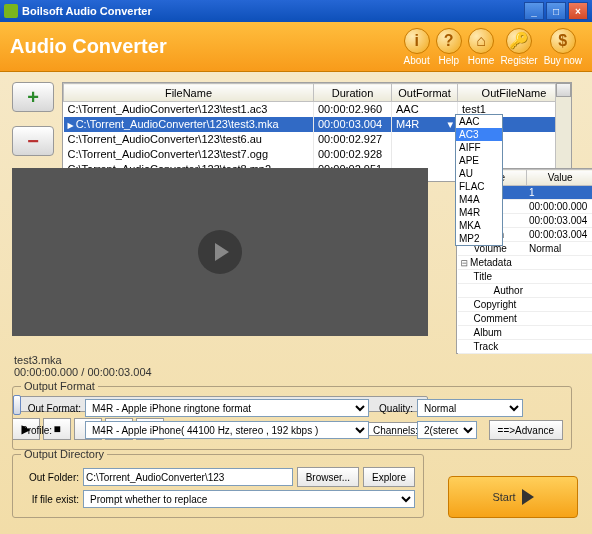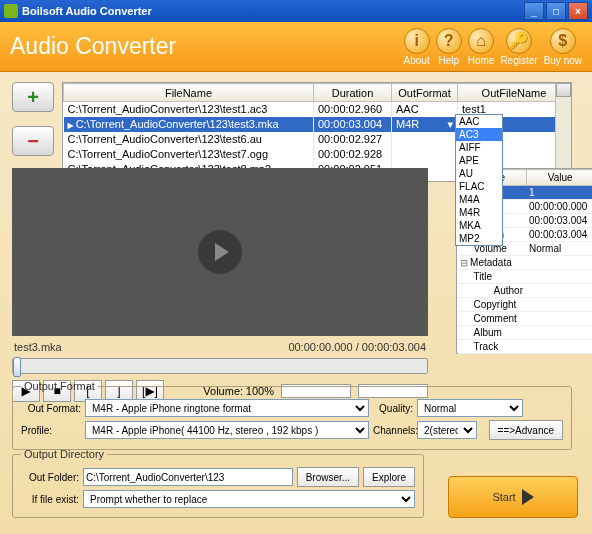--- a/index.html
+++ b/index.html
@@ -5,21 +5,21 @@
 * { box-sizing: border-box; margin: 0; padding: 0; font-family: Tahoma, Arial, sans-serif; font-size: 11px; }
 body { background: #ece9d8; width: 592px; height: 534px; overflow: hidden; }
 
 .titlebar { background: linear-gradient(#2566d4,#0d4fb8); height: 22px; display: flex; align-items: center; padding: 0 4px; color: #fff; }
 .titlebar .icon { width: 14px; height: 14px; background: #7ab51d; border-radius: 2px; margin-right: 4px; }
 .titlebar .title { flex: 1; font-weight: bold; }
 .titlebar button { width: 20px; height: 18px; margin-left: 2px; border: 1px solid #1a4aa0; background: linear-gradient(#5896e9,#2e6fd0); color: #fff; font-weight: bold; font-size: 10px; cursor: pointer; }
 .titlebar button.close { background: linear-gradient(#f0795a,#d44a28); }
 
 .header { background: linear-gradient(#ffbe3e,#f89b1a); height: 50px; display: flex; align-items: center; padding: 0 10px; border-bottom: 1px solid #c97a00; }
-.header h1 { color: #fff; font-size: 23px; font-weight: normal; flex: 1; }
+.header h1 { color: #fff; font-size: 20px; font-weight: bold; flex: 1; }
 .hbtn { display: flex; flex-direction: column; align-items: center; margin-left: 6px; color: #fff; cursor: pointer; }
 .hbtn .circ { width: 26px; height: 26px; border-radius: 50%; background: radial-gradient(circle at 30% 30%,#ffe9b0,#f2a818); border: 1px solid #c97a00; display: flex; align-items: center; justify-content: center; color: #a65b00; font-weight: bold; font-size: 16px; }
 .hbtn span { font-size: 10px; margin-top: 1px; }
 
 .main { padding: 8px; background: linear-gradient(#f6e8c6,#f2dda8); height: 462px; position: relative; }
 
 .leftbtns { position: absolute; left: 12px; top: 10px; }
 .leftbtns button { width: 42px; height: 30px; border: 1px solid #999; border-radius: 4px; background: linear-gradient(#fff,#d8d8d8); font-size: 20px; font-weight: bold; display: flex; align-items: center; justify-content: center; margin-bottom: 14px; cursor: pointer; }
 .leftbtns .add { color: #2a8a2a; }
 .leftbtns .rem { color: #b83030; }
@@ -34,21 +34,21 @@
 .filetable .scroll .sb { height: 14px; background: linear-gradient(#f4f4f4,#d4d4d4); border: 1px solid #a0a0a0; }
 
 .dropdown { position: absolute; left: 455px; top: 42px; width: 48px; background: #fff; border: 1px solid #6b8eae; z-index: 50; }
 .dropdown div { padding: 1px 3px; font-size: 10px; cursor: pointer; }
 .dropdown div.hl { background: #3b82f6; color: #fff; }
 
 .player { position: absolute; left: 12px; top: 96px; width: 416px; height: 292px; }
 .video { width: 416px; height: 168px; background: #555; display: flex; align-items: center; justify-content: center; }
 .playcirc { width: 44px; height: 44px; border-radius: 50%; background: #3a3a3a; display: flex; align-items: center; justify-content: center; }
 .playcirc::before { content: ''; border-left: 14px solid #888; border-top: 9px solid transparent; border-bottom: 9px solid transparent; margin-left: 4px; }
-.pstatus { display: flex; justify-content: space-between; padding: 5px 2px; color: #333; }
+.pstatus { display: flex; justify-content: space-between; padding: 18px 2px; color: #333; flex-direction: column; }
 .progress { height: 16px; background: #e8e8e8; border: 1px solid #999; border-radius: 2px; position: relative; }
 .progress .thumb { position: absolute; left: 0; top: -2px; width: 8px; height: 20px; background: linear-gradient(#fff,#cfd6e3); border: 1px solid #6a8ac2; border-radius: 2px; }
 .pbtns { display: flex; align-items: center; margin-top: 6px; gap: 3px; }
 .pbtns button { width: 28px; height: 22px; border: 1px solid #999; background: linear-gradient(#fff,#e8e8e8); font-size: 12px; cursor: pointer; display: flex; align-items: center; justify-content: center; }
 .pbtns .vol { margin-left: auto; font-size: 10px; }
 .pbtns .volbar { width: 70px; height: 14px; border: 1px solid #999; background: #fff; margin-left: 4px; }
 
 .props { position: absolute; left: 412px; top: 96px; width: 140px; height: 186px; background: #fff; border: 1px solid #a0a0a0; margin-left: 44px; }
 .props table { width: 100%; border-collapse: collapse; }
 .props th { background: linear-gradient(#fdfdfd,#ece9d8); border: 1px solid #c0c0c0; font-weight: normal; padding: 2px; height: 16px; width: 50%; font-size: 10px; }

